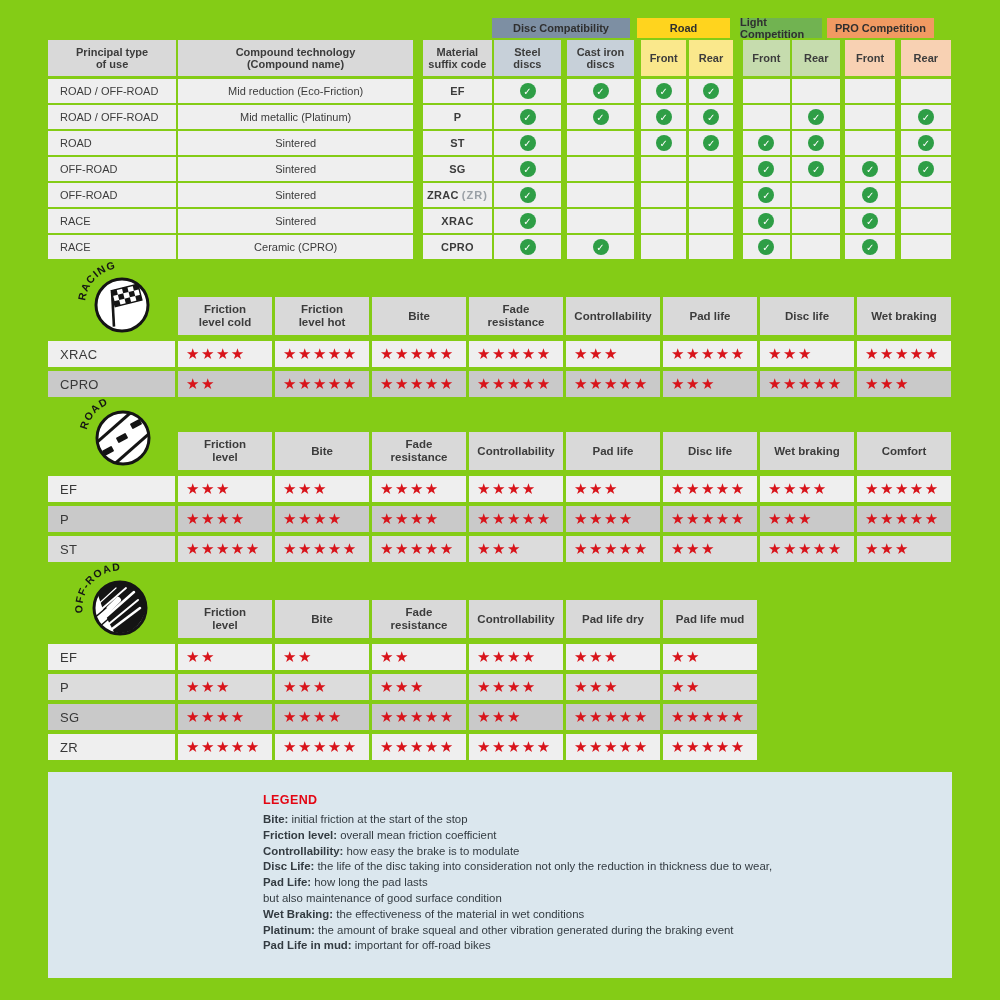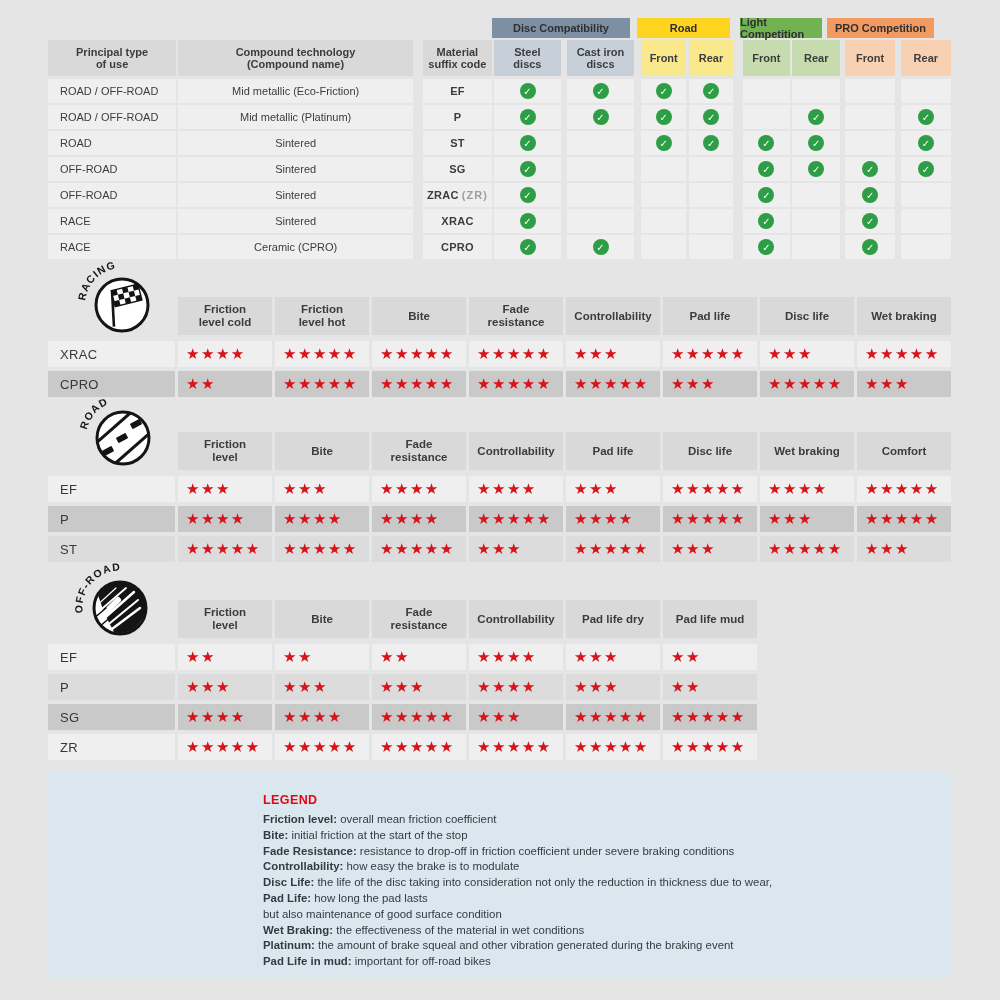--- a/index.html
+++ b/index.html
@@ -1,16 +1,16 @@
 <!DOCTYPE html>
 <html><head>
 <meta charset="utf-8">
 <style>
   html,body{margin:0;padding:0;background:#fff;}
-  .page{position:relative;width:1000px;height:1000px;background:#e5e5e5;overflow:hidden;
+  .page{position:relative;width:1000px;height:1000px;background:#84cc16;overflow:hidden;
         font-family:"Liberation Sans",sans-serif;color:#3c3c3c;}
 
   
   .compat{position:absolute;left:48px;top:18px;width:903px;}
   .grow{display:flex;height:20px;margin-bottom:2px;}
   .group-spacer{width:444px;}
   .gbar{height:20px;display:flex;align-items:center;justify-content:center;
         font-size:11px;font-weight:bold;color:#2f2f2f;}
   .gb0{width:138px;margin-right:7px;}
   .gb1{width:93px;margin-right:10px;}
@@ -103,21 +103,21 @@
         <div class="hcell cc-s2" style="background: rgb(250, 232, 140);">Front</div>
         <div class="hcell cc-s3" style="background: rgb(250, 232, 140);">Rear</div>
         <div class="hcell cc-s4" style="background: rgb(198, 220, 174);">Front</div>
         <div class="hcell cc-s5" style="background: rgb(198, 220, 174);">Rear</div>
         <div class="hcell cc-s6" style="background: rgb(248, 209, 179);">Front</div>
         <div class="hcell cc-s7" style="background: rgb(248, 209, 179);">Rear</div>
       </div>
     <div>
         <div class="crow">
           <div class="cellc cc-use left">ROAD / OFF-ROAD</div>
-          <div class="cellc cc-tech">Mid metallic (Eco-Friction)</div>
+          <div class="cellc cc-tech">Mid reduction (Eco-Friction)</div>
           <div class="cellc cc-code code">
             <span>EF</span>
           </div>
           <div class="cellc cc-s0">
             <span class="check" style="background: rgb(46, 158, 70);">✓</span>
           </div>
           <div class="cellc cc-s1">
             <span class="check" style="background: rgb(46, 158, 70);">✓</span>
           </div>
           <div class="cellc cc-s2">
@@ -480,23 +480,22 @@
           <div class="rcell stars" style="background: rgb(239, 239, 239); color: rgb(216, 20, 27);">★★★★★</div>
           <div class="rcell stars" style="background: rgb(239, 239, 239); color: rgb(216, 20, 27);">★★★★★</div>
           <div class="rcell stars" style="background: rgb(239, 239, 239); color: rgb(216, 20, 27);">★★★★★</div>
         </div>
       </div>
   </section>
 
   <section class="legend" style="background: rgb(219, 231, 238);">
     <div class="legend-title" style="color: rgb(227, 6, 19);">LEGEND</div>
     <div class="legend-items">
+        <div class="lg-line"><span class="lg-term">Bite:</span><span> initial friction at the start of the stop</span></div>
         <div class="lg-line"><span class="lg-term">Friction level:</span><span> overall mean friction coefficient</span></div>
-        <div class="lg-line"><span class="lg-term">Bite:</span><span> initial friction at the start of the stop</span></div>
-        <div class="lg-line"><span class="lg-term">Fade Resistance:</span><span> resistance to drop-off in friction coefficient under severe braking conditions</span></div>
         <div class="lg-line"><span class="lg-term">Controllability:</span><span> how easy the brake is to modulate</span></div>
         <div class="lg-line"><span class="lg-term">Disc Life:</span><span> the life of the disc taking into consideration not only the reduction in thickness due to wear,</span></div>
         <div class="lg-line"><span class="lg-term">Pad Life:</span><span> how long the pad lasts</span></div>
         <div class="lg-line">but also maintenance of good surface condition</div>
         <div class="lg-line"><span class="lg-term">Wet Braking:</span><span> the effectiveness of the material in wet conditions</span></div>
         <div class="lg-line"><span class="lg-term">Platinum:</span><span> the amount of brake squeal and other vibration generated during the braking event</span></div>
         <div class="lg-line"><span class="lg-term">Pad Life in mud:</span><span> important for off-road bikes</span></div>
       </div>
   </section>
 

